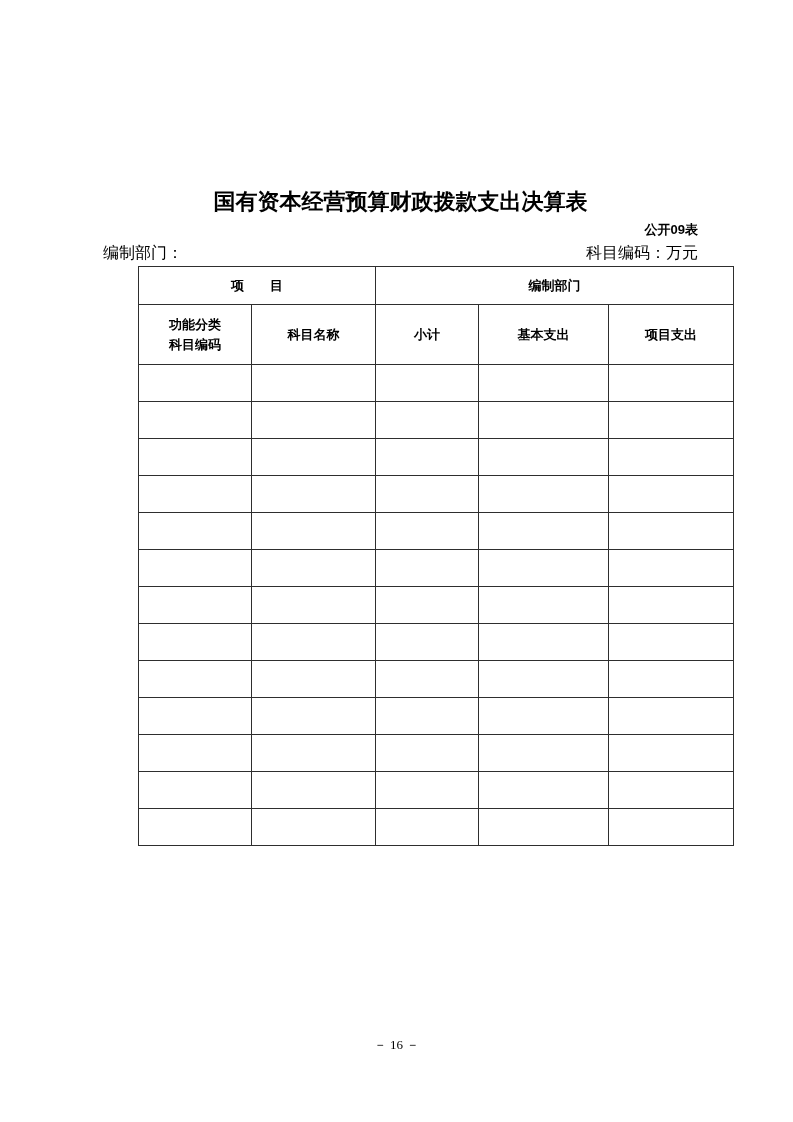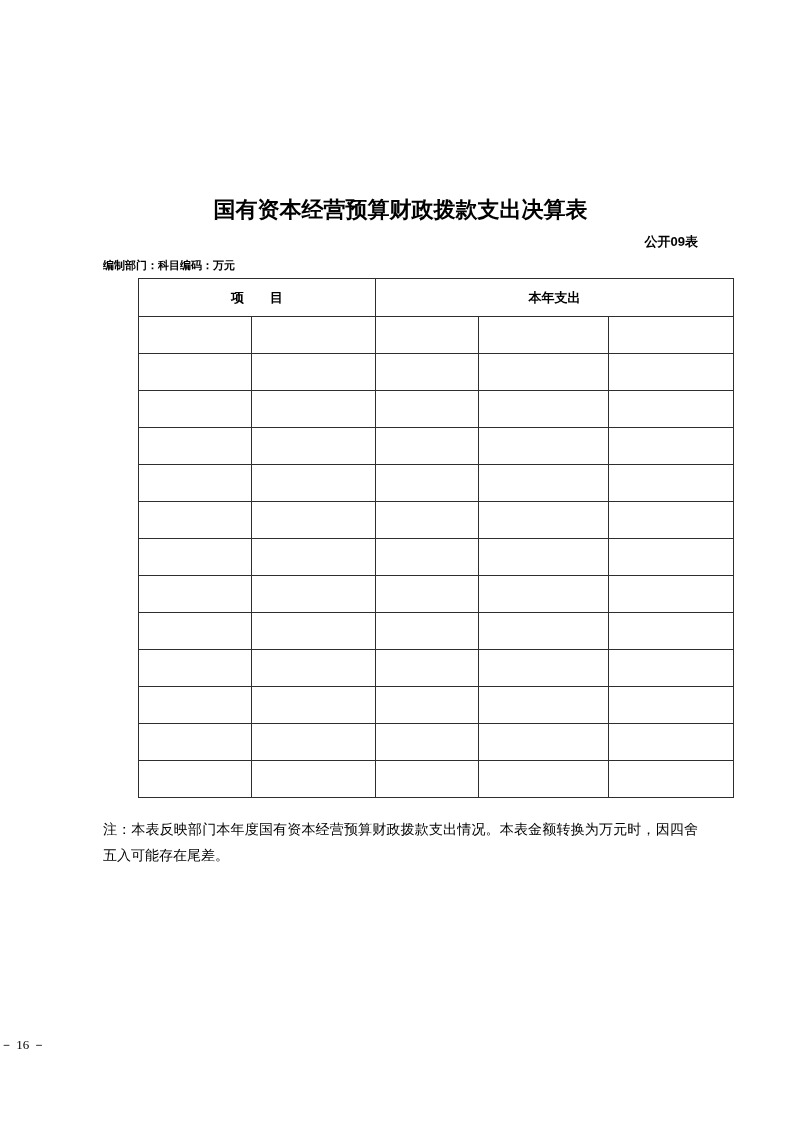--- a/index.html
+++ b/index.html
@@ -27,41 +27,42 @@
     background: var(--page-bg);
     overflow: hidden;
   }
   .content {
     position: absolute;
     left: 103px;
     top: 0;
     width: 595px;
   }
   .title {
-    margin: 12px;
+    margin: 6px;
     padding-top: 186px;
     font-size: 22px;
     line-height: 24px;
     font-weight: bold;
     text-align: center;
-    font-family: Liberation Sans, sans-serif;
+    font-family: Liberation Mono, monospace;
     white-space: nowrap;
   }
   .form-code {
     font-size: 13px;
     line-height: 16px;
     font-weight: bold;
     text-align: right;
   }
   .meta-row {
     margin-top: 7px;
     display: flex;
-    font-size: 11px;
+    justify-content: space-between;
+    font-size: 16px;
     line-height: 16px;
-    font-weight: bold;
+    font-weight: normal;
   }
   table.report {
     margin-top: 5px;
     width: 595px;
     border-collapse: collapse;
     table-layout: fixed;
     margin-left: 35px;
   }
   table.report th,
   table.report td {
@@ -85,20 +86,21 @@
     line-height: 26px;
     font-weight: normal;
     text-align: justify;
     color: var(--text-color);
   }
   .page-number {
     position: absolute;
     left: 0;
     right: 0;
     top: 1036px;
+    text-align: center;
     font-family: "Liberation Serif", "DejaVu Serif", serif;
     font-size: 13px;
     color: var(--text-color);
   }
 </style>
 </head>
 <body>
 
 <div class="page">
   <div class="content">
@@ -116,21 +118,31 @@
       <colgroup>
           <col style="width: 113px;">
           <col style="width: 124px;">
           <col style="width: 103px;">
           <col style="width: 130px;">
           <col style="width: 125px;">
         </colgroup>
       <thead>
         <tr class="hdr-1">
           <th colspan="2">项　　目</th>
-          <th colspan="3">本年支出</th>
+          <th colspan="3">编制部门</th>
+        </tr>
+        <tr class="hdr-2">
+          <th>
+            <span>功能分类</span><br>
+            <span>科目编码</span>
+          </th>
+          <th>科目名称</th>
+          <th>小计</th>
+          <th>基本支出</th>
+          <th>项目支出</th>
         </tr>
       </thead>
       <tbody>
       <tr class="empty-row">
             <td></td>
             <td></td>
             <td></td>
             <td></td>
             <td></td>
           </tr>
@@ -214,18 +226,17 @@
           <tr class="empty-row">
             <td></td>
             <td></td>
             <td></td>
             <td></td>
             <td></td>
           </tr>
         </tbody>
     </table>
 
-    <p class="note">注：本表反映部门本年度国有资本经营预算财政拨款支出情况。本表金额转换为万元时，因四舍五入可能存在尾差。</p>
 
   </div>
 
   <div class="page-number">－ 16 －</div>
 </div>
 
 </body></html>

